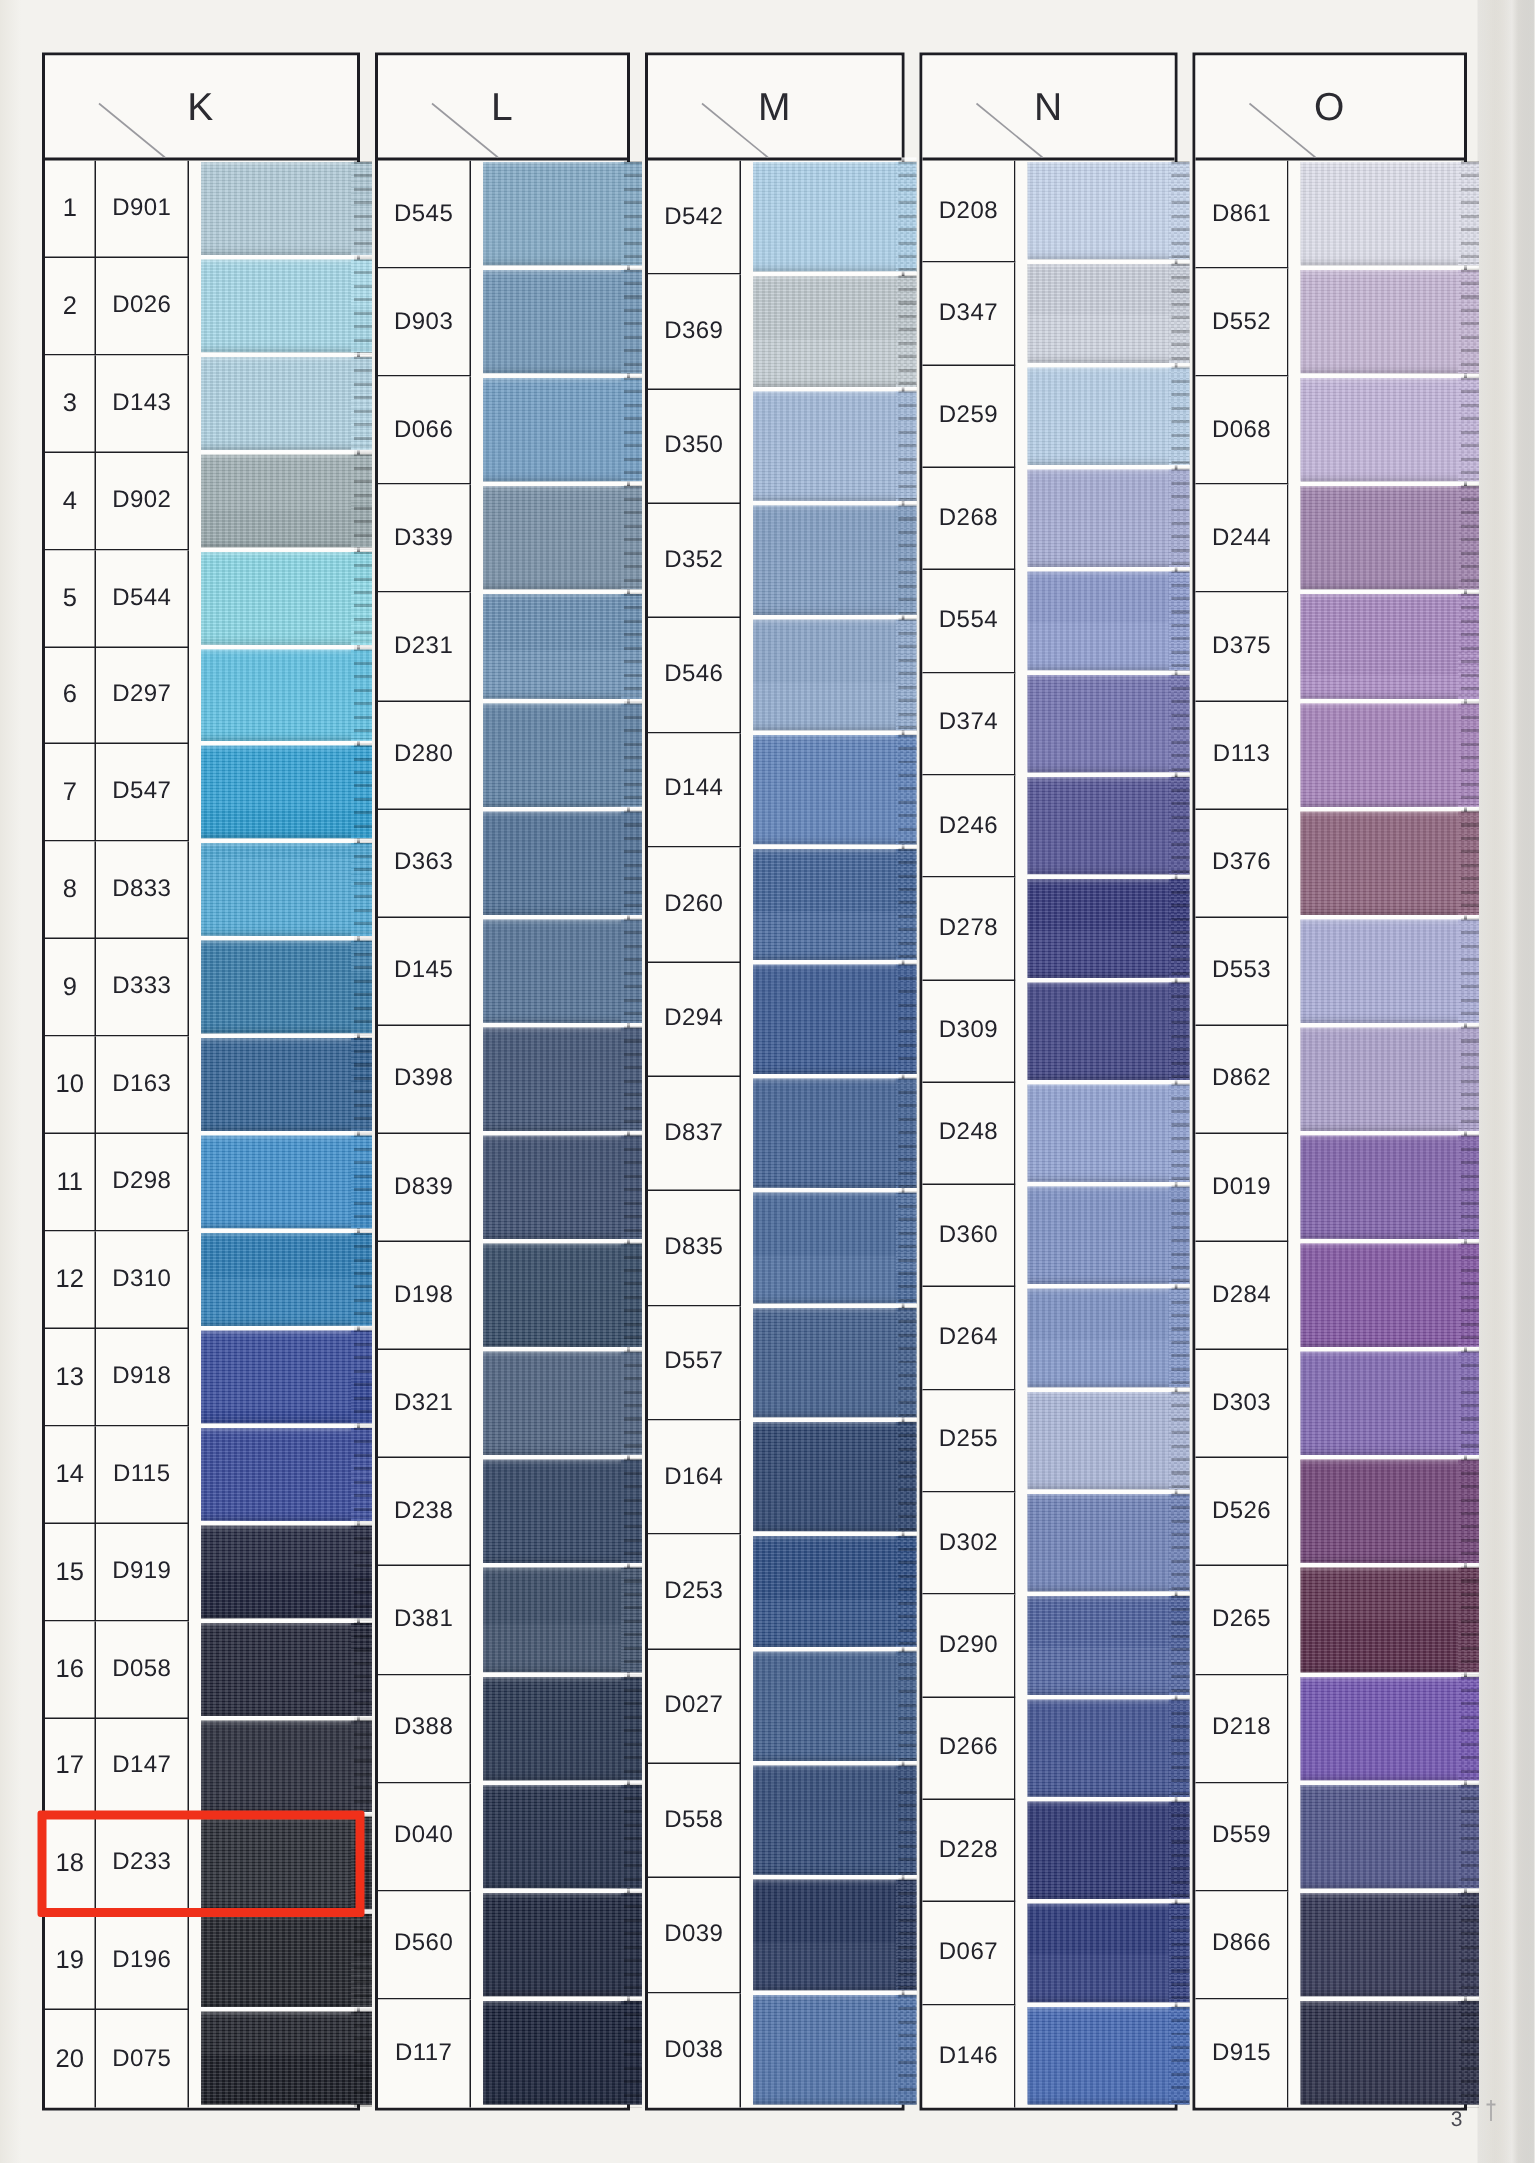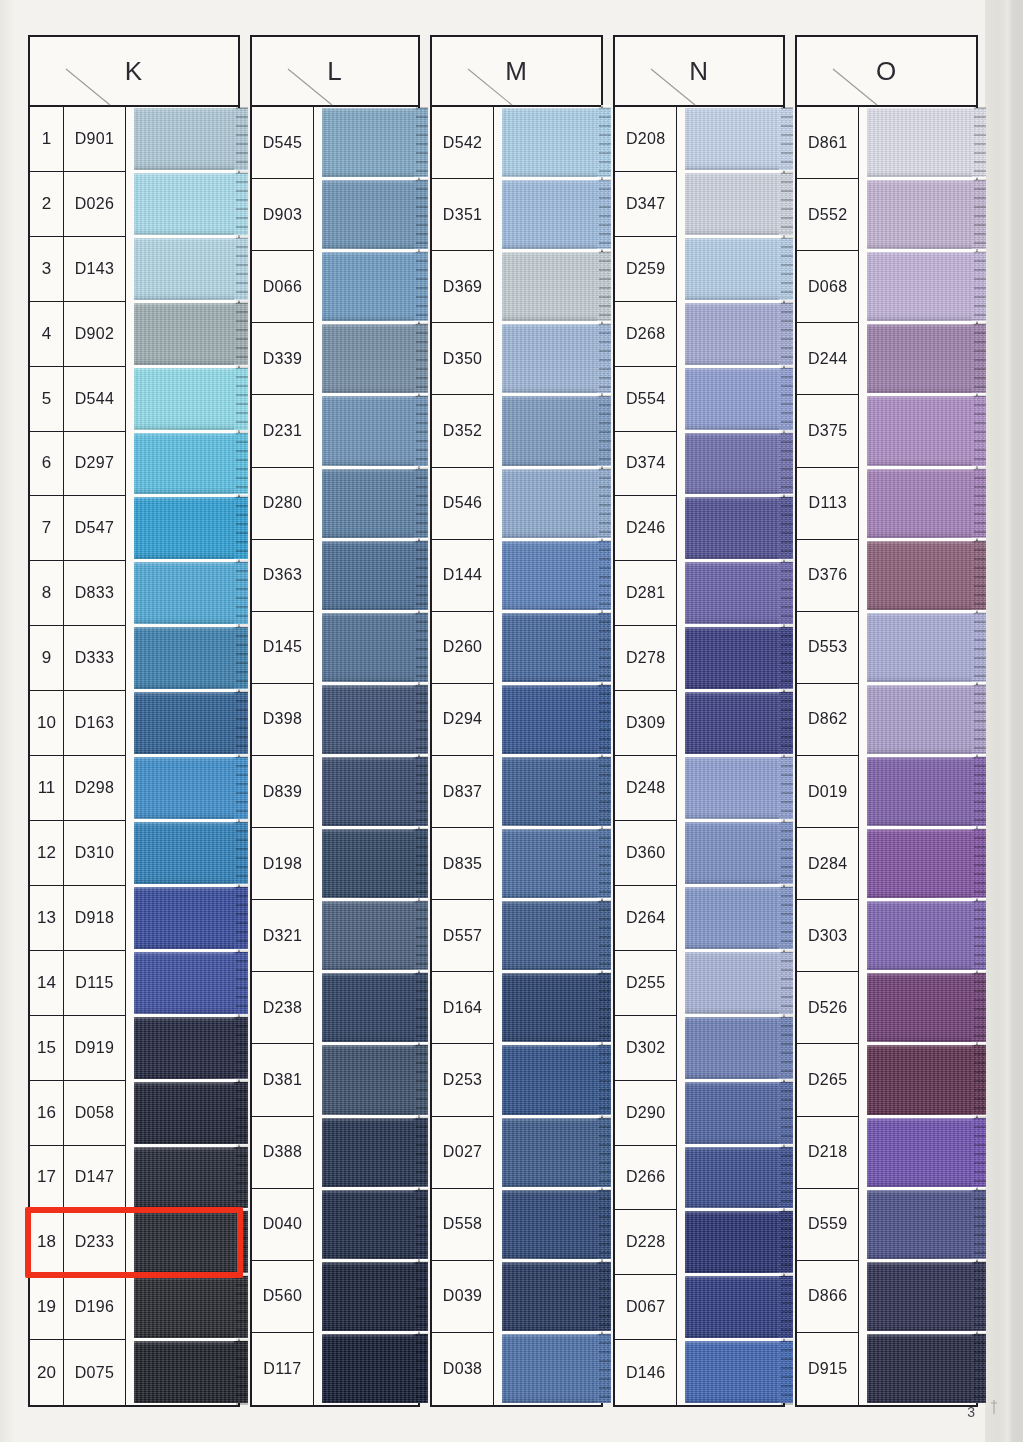--- a/index.html
+++ b/index.html
@@ -561,29 +561,20 @@
         <div class="row">
           <div class="cell-code">D542</div>
           <div class="cell-gap"></div>
           <div class="cell-swatch">
             <div class="ribbon" style="background-color: rgb(170, 207, 232);"></div>
             <div class="ribbon-edge"></div>
             <div class="seam" style="transform: rotate(0deg);"></div>
           </div>
         </div>
         <div class="row">
-          <div class="cell-code">D351</div>
-          <div class="cell-gap"></div>
-          <div class="cell-swatch">
-            <div class="ribbon" style="background-color: rgb(157, 186, 221);"></div>
-            <div class="ribbon-edge"></div>
-            <div class="seam" style="transform: rotate(0.22deg);"></div>
-          </div>
-        </div>
-        <div class="row">
           <div class="cell-code">D369</div>
           <div class="cell-gap"></div>
           <div class="cell-swatch">
             <div class="ribbon" style="background-color: rgb(195, 204, 210);"></div>
             <div class="ribbon-edge"></div>
             <div class="seam" style="transform: rotate(-0.22deg);"></div>
           </div>
         </div>
         <div class="row">
           <div class="cell-code">D350</div>
@@ -785,29 +776,20 @@
             <div class="seam" style="transform: rotate(0.22deg);"></div>
           </div>
         </div>
         <div class="row">
           <div class="cell-code">D246</div>
           <div class="cell-gap"></div>
           <div class="cell-swatch">
             <div class="ribbon" style="background-color: rgb(79, 79, 146);"></div>
             <div class="ribbon-edge"></div>
             <div class="seam" style="transform: rotate(-0.22deg);"></div>
-          </div>
-        </div>
-        <div class="row">
-          <div class="cell-code">D281</div>
-          <div class="cell-gap"></div>
-          <div class="cell-swatch">
-            <div class="ribbon" style="background-color: rgb(106, 98, 168);"></div>
-            <div class="ribbon-edge"></div>
-            <div class="seam" style="transform: rotate(0deg);"></div>
           </div>
         </div>
         <div class="row">
           <div class="cell-code">D278</div>
           <div class="cell-gap"></div>
           <div class="cell-swatch">
             <div class="ribbon" style="background-color: rgb(55, 58, 126);"></div>
             <div class="ribbon-edge"></div>
             <div class="seam" style="transform: rotate(0.22deg);"></div>
           </div>

